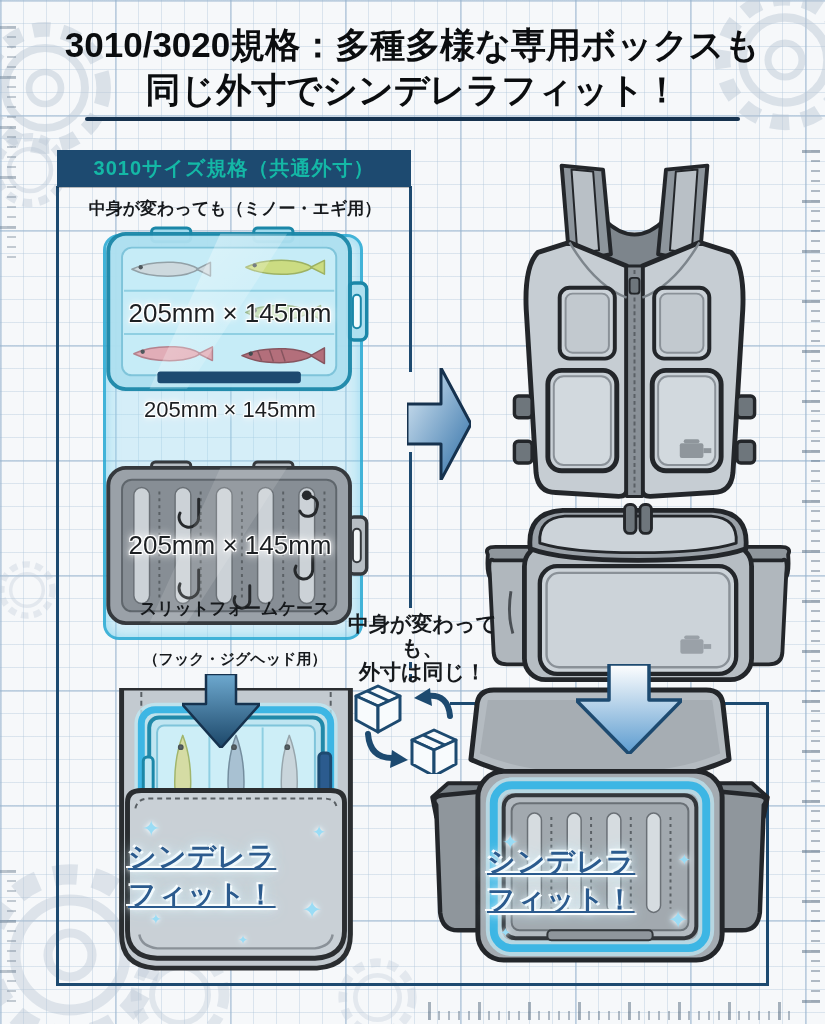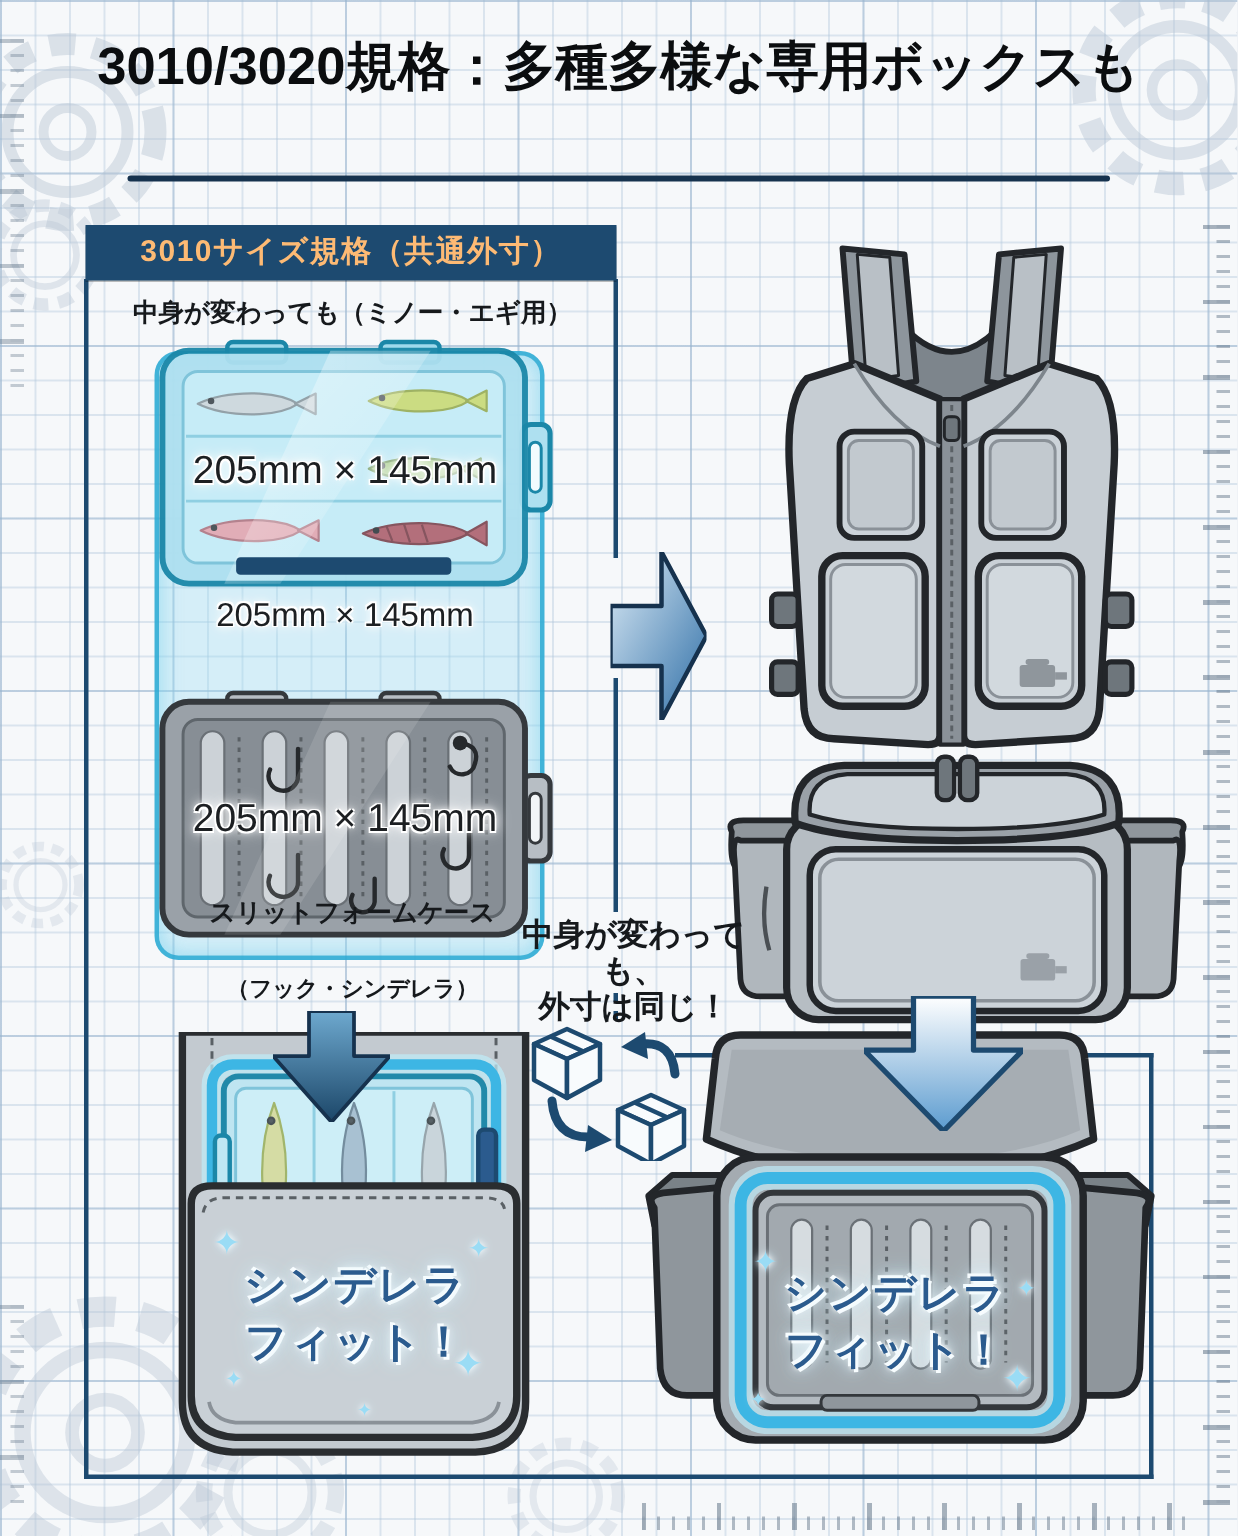--- a/index.html
+++ b/index.html
@@ -30,39 +30,40 @@
     background-size:100% 9px,100% 18px;background-repeat:repeat-x;background-position:left bottom,left bottom;
     opacity:.6;
   }
   .title{
     left:30px;top:22px;width:765px;text-align:center;
     font-size:35px;font-weight:900;color:#0b0d0f;line-height:45px;letter-spacing:0px;
   }
   .title-underline{left:85px;top:117px;width:655px;height:4px;background:#16324e;border-radius:2px;}
   .panel-header{
     left:57px;top:150px;width:354px;height:37px;background:#1d4a70;
-    color:#fdba74;font-size:20px;font-weight:800;text-align:center;line-height:37px;letter-spacing:1px;
+    color:#14b8a6;font-size:20px;font-weight:800;text-align:center;line-height:37px;letter-spacing:1px;
     box-shadow:0 1px 0 rgba(0,0,0,.25);
   }
   .navline{background:#1d4a70;}
   .dashline{border-left:3px dashed #1d4a70;width:0;}
   .case-label{color:#16191c;font-weight:800;text-align:center;}
   .glow-band{
     left:103px;top:234px;width:254px;height:400px;border-radius:16px;
     background:rgba(150,220,242,.34);border:3px solid rgba(40,168,210,.85);
     box-shadow:0 0 14px rgba(90,200,235,.5) inset;
   }
   .dim{
     color:#1c1f22;font-weight:400;text-align:center;
     text-shadow:0 0 4px #fff,0 0 8px #fff,0 0 12px #fff,1px 1px 0 #fff,-1px -1px 0 #fff,1px -1px 0 #fff,-1px 1px 0 #fff;
   }
   .note{color:#16191c;font-size:21px;font-weight:800;line-height:24px;text-align:center;}
   .fit{
-    color:#2b5b8e;font-weight:900;font-size:28px;line-height:38px;text-align:center;letter-spacing:1px;
+    color:#2b5b8e;font-weight:900;font-size:28px;line-height:38px;text-align:left;letter-spacing:1px;
     text-shadow:0 0 3px #fff,0 0 7px #fff,0 0 12px #cfeefa,0 0 18px #bfe9f6,2px 2px 0 #fff,-2px -2px 0 #fff;
+    text-decoration:underline;
   }
   .sparkle{
     color:#9adcf5;text-shadow:0 0 4px #fff,0 0 8px #cfeefa;font-size:20px;line-height:1;
   }
 </style>
 </head>
 <body>
 
 <div id="stage">
 
@@ -112,20 +113,21 @@
       </g>
     </svg>
 
   <div class="abs ruler-v" style="left:800px;top:150px;width:20px;height:858px"></div>
   <div class="abs ruler-v" style="left:0;top:26px;width:16px;height:240px;opacity:.45"></div>
   <div class="abs ruler-v" style="left:0;top:870px;width:16px;height:140px;opacity:.45"></div>
   <div class="abs ruler-h" style="left:428px;top:1002px;width:365px;height:18px"></div>
 
   <div class="abs title">
     <div>3010/3020規格：多種多様な専用ボックスも</div>
+    <div>同じ外寸でシンデレラフィット！</div>
   </div>
   <div class="abs title-underline"></div>
 
   <div class="abs navline" style="left:56px;top:186px;width:3px;height:798px"></div>
   <div class="abs navline" style="left:409px;top:186px;width:3px;height:186px"></div>
   <div class="abs navline" style="left:409px;top:452px;width:3px;height:156px"></div>
   <div class="abs dashline" style="left:409px;top:662px;height:18px"></div>
   <div class="abs navline" style="left:450px;top:702px;width:133px;height:3px"></div>
   <div class="abs navline" style="left:648px;top:702px;width:121px;height:3px"></div>
   <div class="abs navline" style="left:766px;top:702px;width:3px;height:284px"></div>
@@ -219,21 +221,21 @@
       <g fill="#26292c">
           <circle cx="206" cy="36" r="5"></circle>
           <path d="M206,36 q14,2 10,14 a9,9 0 0 1 -17,2" fill="none" stroke="#26292c" stroke-width="3" stroke-linecap="round"></path>
         </g>
       <polygon points="118,8 186,8 84,166 46,166" fill="#ffffff" opacity=".12"></polygon>
     </g>
   </svg>
   <div class="abs dim" style="left:110px;top:530px;width:240px;font-size:26px">205mm × 145mm</div>
 
   <div class="abs case-label" style="left:70px;top:597px;width:330px;font-size:17px">スリットフォームケース</div>
-  <div class="abs case-label" style="left:70px;top:650px;width:330px;font-size:15px">（フック・シンデレラ）</div>
+  <div class="abs case-label" style="left:70px;top:650px;width:330px;font-size:15px">（フック・ジグヘッド用）</div>
 
   <svg class="abs" style="left:182px;top:674px;z-index:6" width="78" height="74" viewBox="0 0 78 74">
     <defs>
         <linearGradient id="gdn" x1="0" y1="0" x2="0" y2="1">
           <stop offset="0" stop-color="#6ea9cf"></stop>
           <stop offset="1" stop-color="#1b4668"></stop>
         </linearGradient>
       </defs>
     <polygon points="24,0 54,0 54,30 78,30 39,74 0,30 24,30" fill="url(#gdn)" stroke="#16324e" stroke-width="2.5" stroke-linejoin="round"></polygon>
   </svg>

